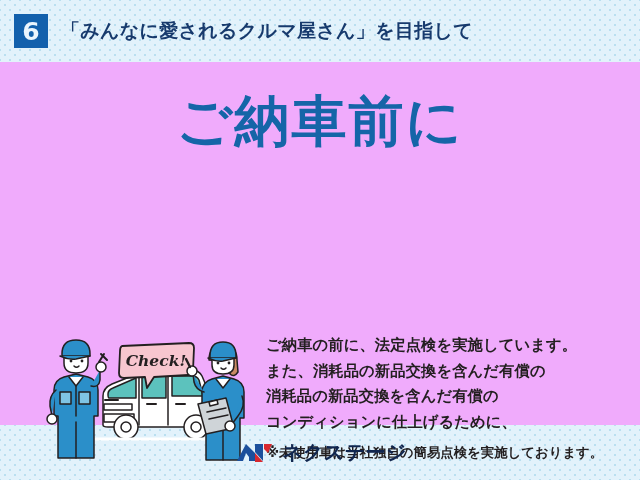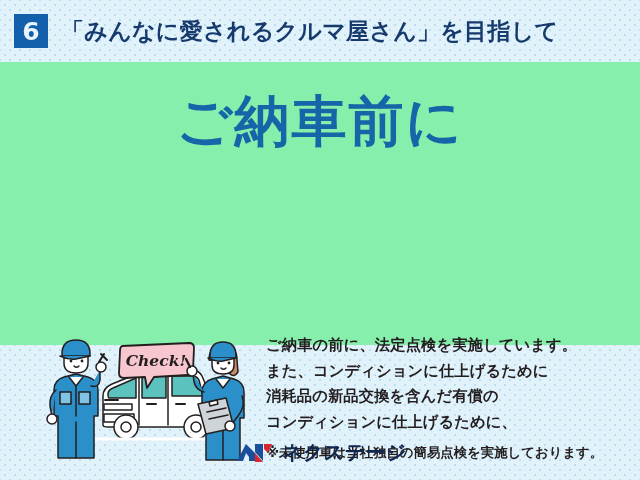--- a/index.html
+++ b/index.html
@@ -28,31 +28,31 @@
     width: 34px; height: 34px;
     background: #1260ac;
     color: #eaf5fd;
     display: flex; align-items: center; justify-content: center;
     font-size: 25px; font-weight: bold;
     font-family: "DejaVu Sans", sans-serif;
     line-height: 1;
   }
   #header-title {
     margin-left: 13px;
-    font-size: 23px;
+    font-size: 19px;
     font-weight: bold;
     color: #173a6d;
     letter-spacing: 0.3px;
     white-space: nowrap;
   }
 
   
   #panel {
-    position: absolute; left: 0; top: 62px; width: 640px; height: 283px;
-    background: #86efac;
+    position: absolute; left: 0; top: 62px; width: 640px; height: 363px;
+    background: #f0abfc;
   }
 
   
   #headline {
     position: absolute; left: 0; top: 22px; width: 640px;
     text-align: center;
     color: #1565a8;
     font-weight: bold;
     font-size: 55px;
     line-height: 74px;
@@ -203,21 +203,21 @@
           <circle cx="184" cy="96" r="5" fill="#ffffff" stroke="#231f20"></circle>
         </g>
       </g>
 
       <text x="110" y="36" text-anchor="middle" font-family="DejaVu Serif, serif" font-size="15.5" font-style="italic" font-weight="bold" fill="#231f20">Check!</text>
     </svg>
   </div>
 
   <div id="body-copy">
     <div>ご納車の前に、法定点検を実施しています。</div>
-    <div>また、コンディションに仕上げるために</div>
+    <div>また、消耗品の新品交換を含んだ有償の</div>
     <div>消耗品の新品交換を含んだ有償の</div>
     <div>コンディションに仕上げるために、</div>
   </div>
   <div id="body-note">※未使用車は当社独自の簡易点検を実施しております。</div>
 
 </div>
 
 <div id="footer">
   <div id="logo">
     <svg width="40" height="26" viewBox="0 0 40 26" xmlns="http://www.w3.org/2000/svg">

